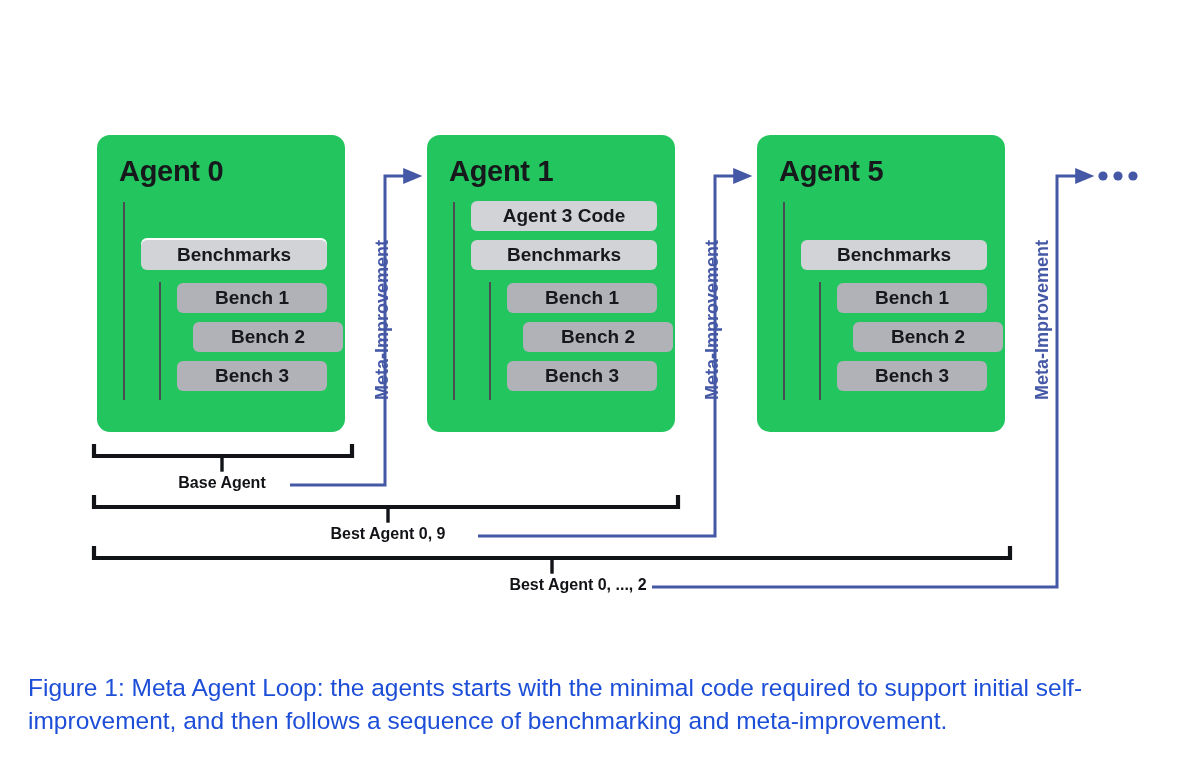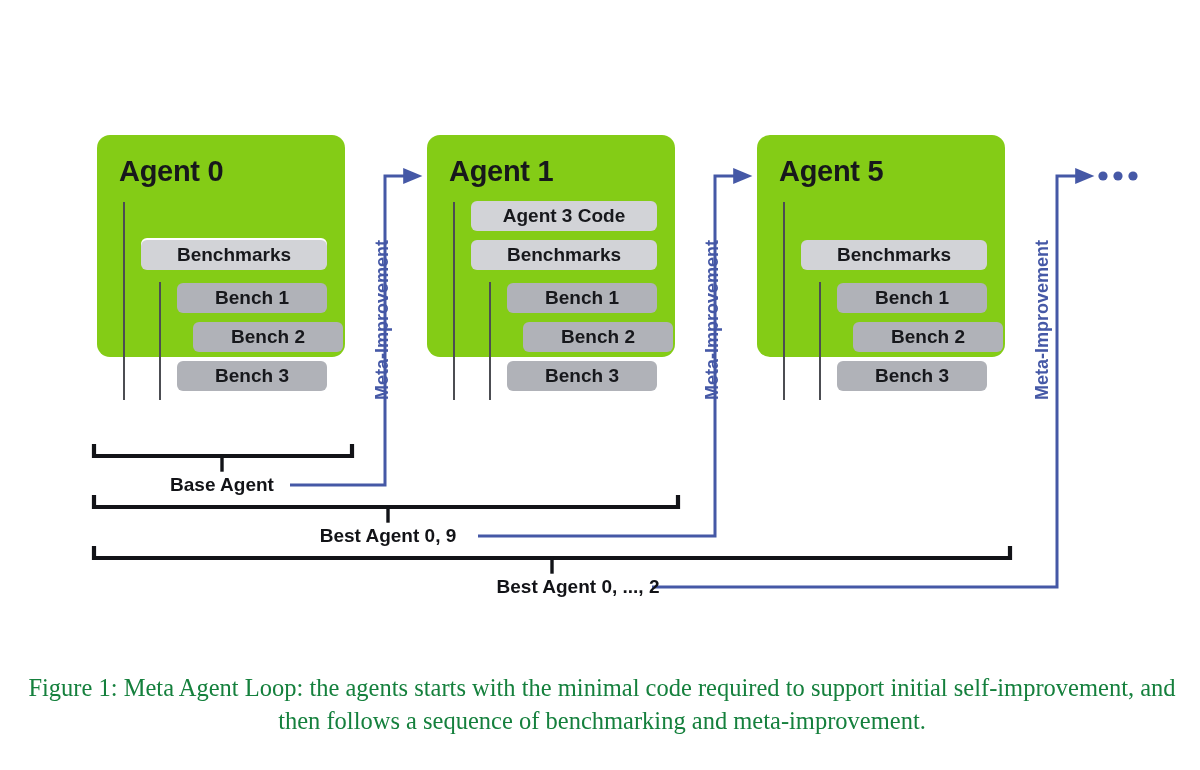--- a/index.html
+++ b/index.html
@@ -19,22 +19,22 @@
     position: absolute;
     left: 0; top: 0;
     width: 1200px;
     height: 660px;
   }
 
   
   .agent-card {
     position: absolute;
     width: 248px;
-    height: 222px;
-    background: #84cc16;
+    height: 297px;
+    background: #22c55e;
     border-radius: 13px;
     box-sizing: border-box;
   }
   .agent-card.a0 { left: 97px;  top: 135px; }
   .agent-card.a1 { left: 427px; top: 135px; }
   .agent-card.a2 { left: 757px; top: 135px; }
 
   .agent-title {
     position: absolute;
     left: 22px;
@@ -98,41 +98,41 @@
     transform-origin: left top;
     transform: rotate(-90deg);
   }
   .meta-label.m1 { left: 372px;  top: 400px; }
   .meta-label.m2 { left: 702px;  top: 400px; }
   .meta-label.m3 { left: 1032px; top: 400px; }
 
   
   .bracket-label {
     position: absolute;
-    font-size: 19px;
+    font-size: 16px;
     font-weight: bold;
     color: #121317;
     white-space: nowrap;
     transform: translateX(-50%);
   }
   .bracket-label.l1 { left: 222px; top: 474px; }
   .bracket-label.l2 { left: 388px; top: 525px; }
   .bracket-label.l3 { left: 552px; top: 576px; margin-left: 26px; }
 
   
   #caption {
     position: absolute;
     left: 28px;
     top: 672px;
     width: 1148px;
-    font-family: Liberation Serif, serif;
+    font-family: Liberation Sans, sans-serif;
     font-size: 24.5px;
     line-height: 1.34;
-    color: #15803d;
-    text-align: center;
+    color: #1d4ed8;
+    text-align: left;
   }
 </style>
 </head>
 <body>
 
 <div id="figure-canvas">
 
   <div class="agent-card a0">
     <div class="agent-title">Agent 0</div>
     <div class="rail outer"></div>

